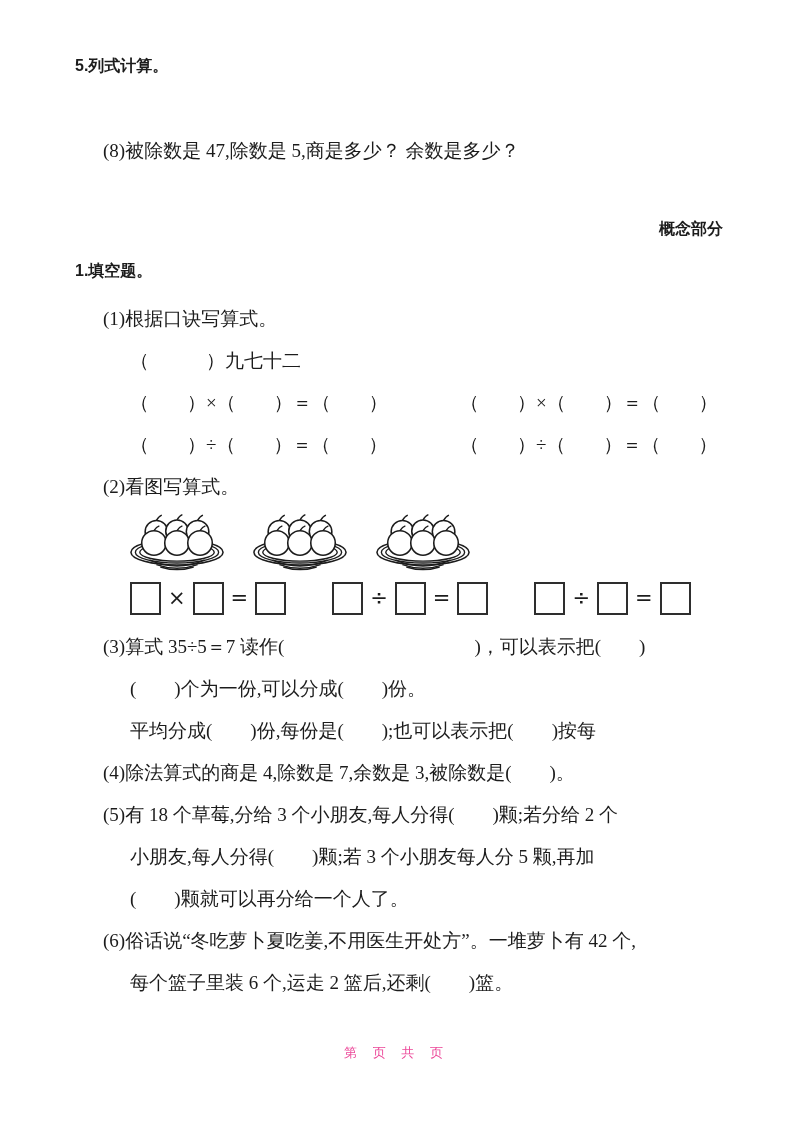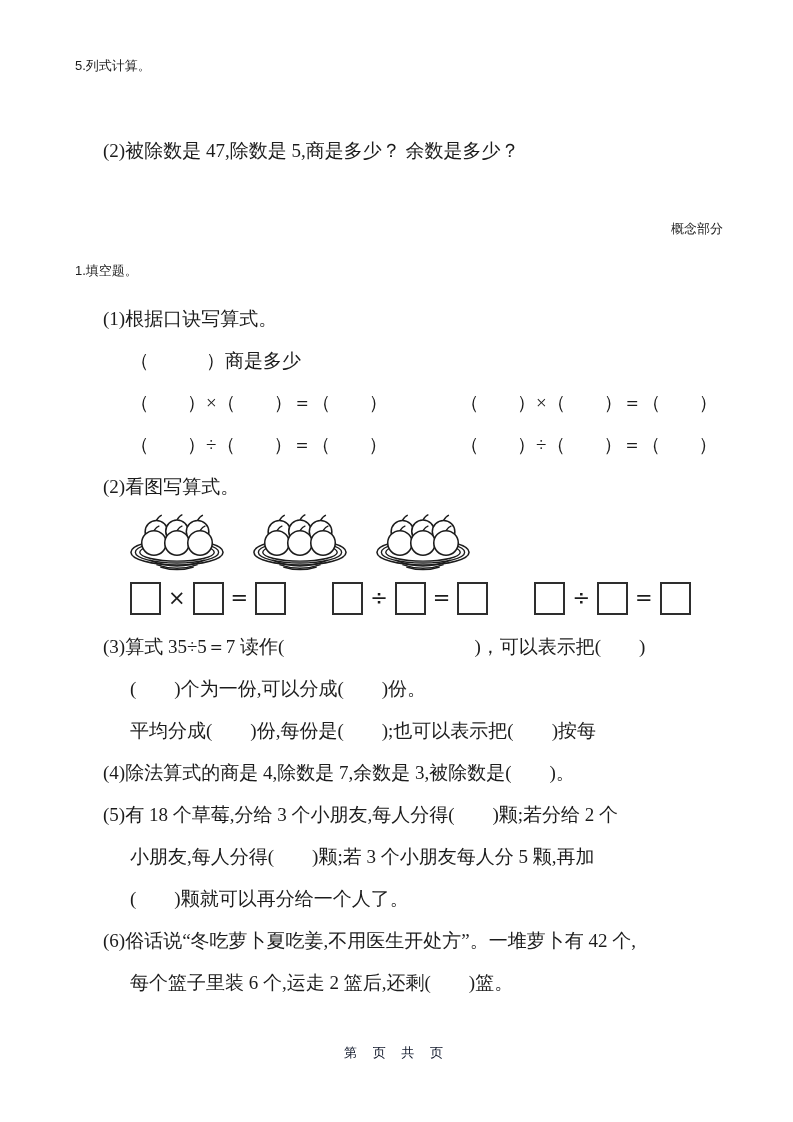--- a/index.html
+++ b/index.html
@@ -14,22 +14,22 @@
     padding:45px 55px 0 75px;
     overflow:hidden;
   }
   .line {
     font-size:19px;
     line-height:42px;
     white-space:nowrap;
   }
   .bold-head {
     font-family:"Liberation Sans","DejaVu Sans",sans-serif;
-    font-weight:normal;
-    font-size:13px;
+    font-weight:bold;
+    font-size:16px;
     line-height:42px;
     white-space:nowrap;
   }
   .center { text-align:right; padding-right:15px; }
   .ind1 { padding-left:28px; }
   .ind2 { padding-left:55px; }
   .sp43 { height:43px; } .sp36 { height:36px; }
   .sp6  { height:6px;  } .sp10 { height:10px; }
   .eq-row { display:flex; }
   .eq-left { display:inline-block; width:330px; }
@@ -54,40 +54,40 @@
     font-family:"DejaVu Sans","Liberation Sans",sans-serif;
     font-size:21px; line-height:21px;
     padding:0 1px;
   }
   .footer {
     margin-top:40px;
     text-align:center;
     font-family:"Liberation Sans","DejaVu Sans",sans-serif;
     font-size:13px;
     letter-spacing:6px;
-    color:#0f172a;
+    color:#ec4899;
     padding-right:20px;
   }
 </style>
 </head>
 <body>
 
 <div class="page">
 
   <div class="bold-head">5.列式计算。</div>
   <div class="sp43"></div>
-  <div class="line ind1">(2)被除数是 47,除数是 5,商是多少？ 余数是多少？</div>
+  <div class="line ind1">(8)被除数是 47,除数是 5,商是多少？ 余数是多少？</div>
   <div class="sp36"></div>
 
   <div class="bold-head center">概念部分</div>
   <div class="bold-head">1.填空题。</div>
   <div class="sp6"></div>
 
   <div class="line ind1">(1)根据口诀写算式。</div>
-  <div class="line ind2">（　　　）商是多少</div>
+  <div class="line ind2">（　　　）九七十二</div>
   <div class="line ind2 eq-row">
     <span class="eq-left">（　　）×（　　）＝（　　）</span>
     <span>（　　）×（　　）＝（　　）</span>
   </div>
   <div class="line ind2 eq-row">
     <span class="eq-left">（　　）÷（　　）＝（　　）</span>
     <span>（　　）÷（　　）＝（　　）</span>
   </div>
 
   <div class="line ind1">(2)看图写算式。</div>

